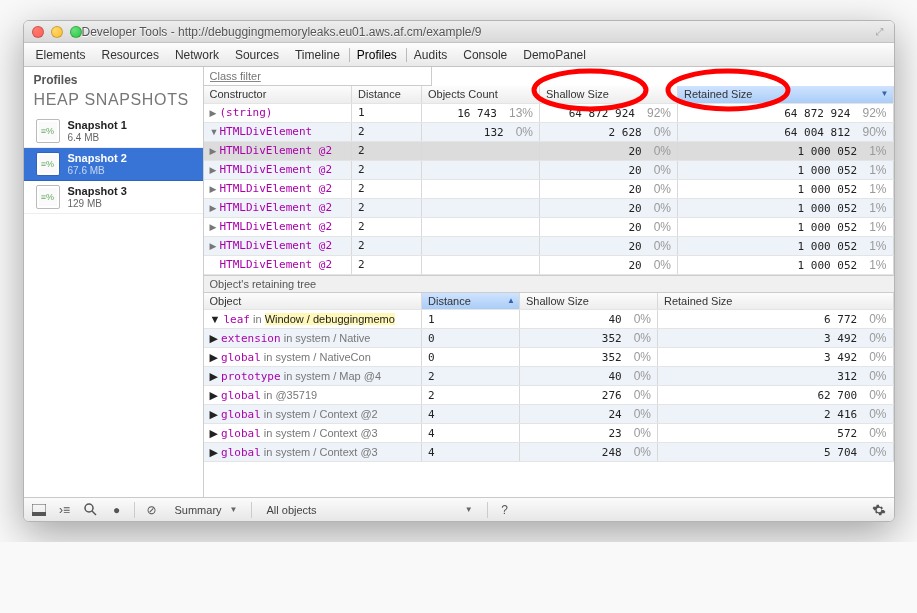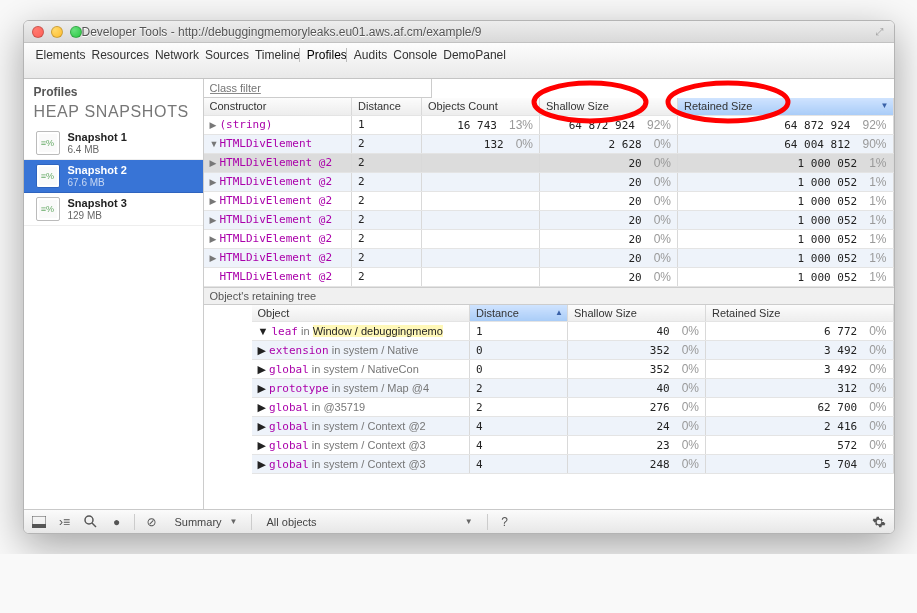--- a/index.html
+++ b/index.html
@@ -6,21 +6,21 @@
 body { font-family: "Lucida Grande", "Helvetica Neue", Arial, sans-serif; font-size: 11px; color: #222; background: #f9f9f9; padding: 20px; }
 .window { width: 872px; background: #fff; border: 1px solid #b4b4b4; border-radius: 6px; box-shadow: 0 12px 40px rgba(0,0,0,.35); margin: 0 auto; overflow: hidden; }
 .titlebar { height: 22px; background: linear-gradient(#ededed,#d9d9d9); border-bottom: 1px solid #c2c2c2; display: flex; align-items: center; padding: 0 8px; }
 .tl-lights { display: flex; gap: 7px; }
 .light { width: 12px; height: 12px; border-radius: 50%; border: 1px solid rgba(0,0,0,.2); }
 .red { background: radial-gradient(circle at 30% 30%, #ff7a70, #ff5f57); }
 .yellow { background: radial-gradient(circle at 30% 30%, #ffd96b, #ffbd2e); }
 .green { background: radial-gradient(circle at 30% 30%, #69e07f, #28c940); }
 .title { flex: 1; font-size: 12px; color: #555; text-shadow: 0 1px #fff; }
 .expand { width:12px; height:12px; color:#999; font-size:10px; text-align:center; }
-.tabs { display: flex; gap: 6px; padding: 4px 12px 15px; background: linear-gradient(#fdfdfd,#e9e9e9); border-bottom: 1px solid #c4c4c4; font-size: 12px; }
+.tabs { display: flex; gap: 16px; padding: 4px 12px 3px; background: linear-gradient(#fdfdfd,#e9e9e9); border-bottom: 1px solid #c4c4c4; font-size: 12px; }
 .tabs span { color: #333; cursor: default; padding: 1px 0; }
 .tabs .sel { color:#000; }
 .tabs .sep::before { content:""; border-left:1px solid #bbb; margin-left:-7px; padding-left:7px; }
 .body { display: flex; height: 430px; }
 .sidebar { width: 180px; border-right: 1px solid #ccc; background: #fff; }
 .side-hdr { font-size: 12px; font-weight: bold; color:#555; padding: 6px 10px 4px; }
 .side-sub { font-size: 16px; color:#777; padding: 0 10px 6px; letter-spacing:.04em; }
 .snap { display:flex; align-items:center; gap:8px; padding:4px 8px 4px 12px; border-bottom:1px solid #eee; cursor:default; }
 .snap.selected { background:#3874d6; color:#fff; border-bottom:1px solid #2e63be; }
 .snap-ico { width:24px; height:24px; background:#fafafa; border:1px solid #bbb; display:flex; align-items:center; justify-content:center; font-size:9px; color:#6a6; border-radius:2px; flex-shrink:0; box-shadow: inset 0 0 0 2px #fff; }
@@ -47,21 +47,21 @@
 .tri { color:#777; font-size:9px; display:inline-block; width:10px; }
 .section-label { background:#f0f0f0; border-top:1px solid #ccc; border-bottom:1px solid #ccc; padding:2px 6px; font-size:11px; color:#555; }
 .footer { height:24px; background:linear-gradient(#fbfbfb,#e7e7e7); border-top:1px solid #c9c9c9; display:flex; align-items:center; padding:0 6px; gap:8px; }
 .ico-btn { width:18px; height:18px; display:flex; align-items:center; justify-content:center; color:#555; border-radius:3px; font-size:12px; }
 .divider { width:1px; height:16px; background:#ccc; }
 .select-lk { display:flex; align-items:center; gap:8px; padding:0 6px; color:#444; }
 .select-lk .arr { font-size:8px; color:#666; }
 .spacer { flex:1; }
 svg.ellipse { position:absolute; pointer-events:none; }
 th .sort-arr { position:absolute; right:4px; top:3px; font-size:8px; color:#3961a8; }
-.retpane { flex:1; overflow:hidden; display:flex; flex-direction:column;margin-left:48px; }
+.retpane { flex:1; overflow:hidden; display:flex; flex-direction:column; }
 </style>
 </head>
 <body>
 
 <div class="window">
   <div class="titlebar">
     <div class="tl-lights">
       <div class="light red"></div>
       <div class="light yellow"></div>
       <div class="light green"></div>

